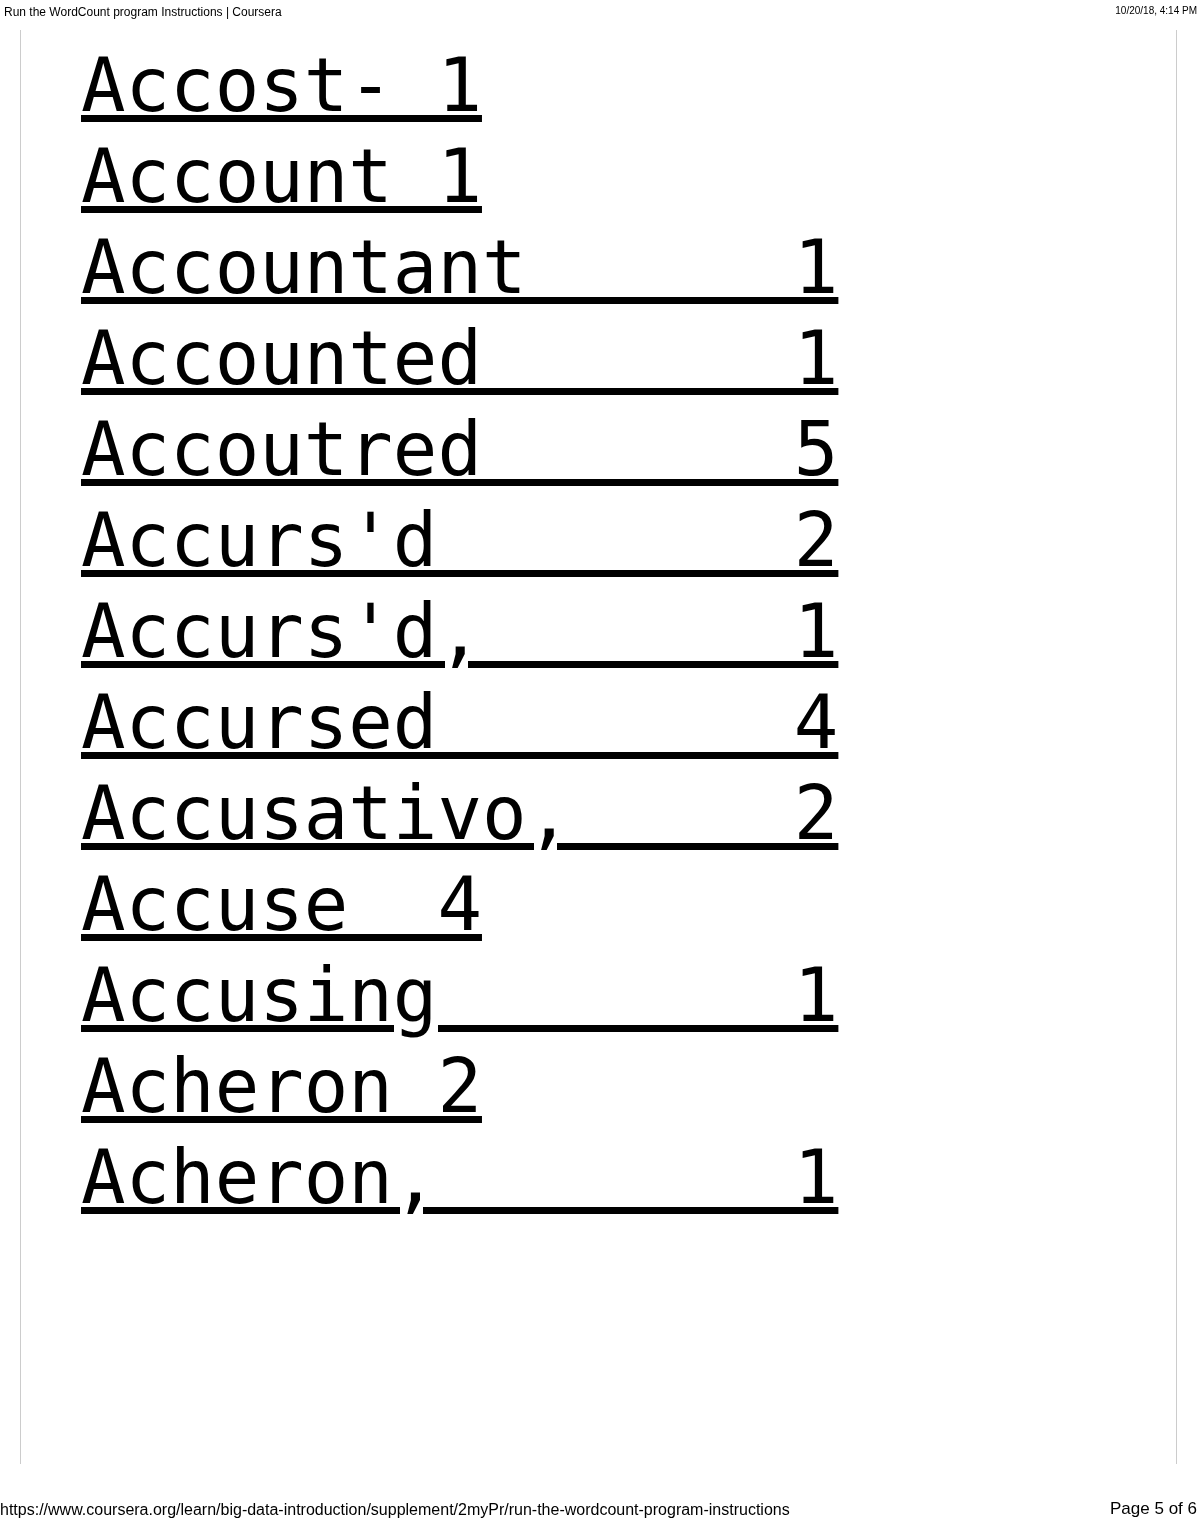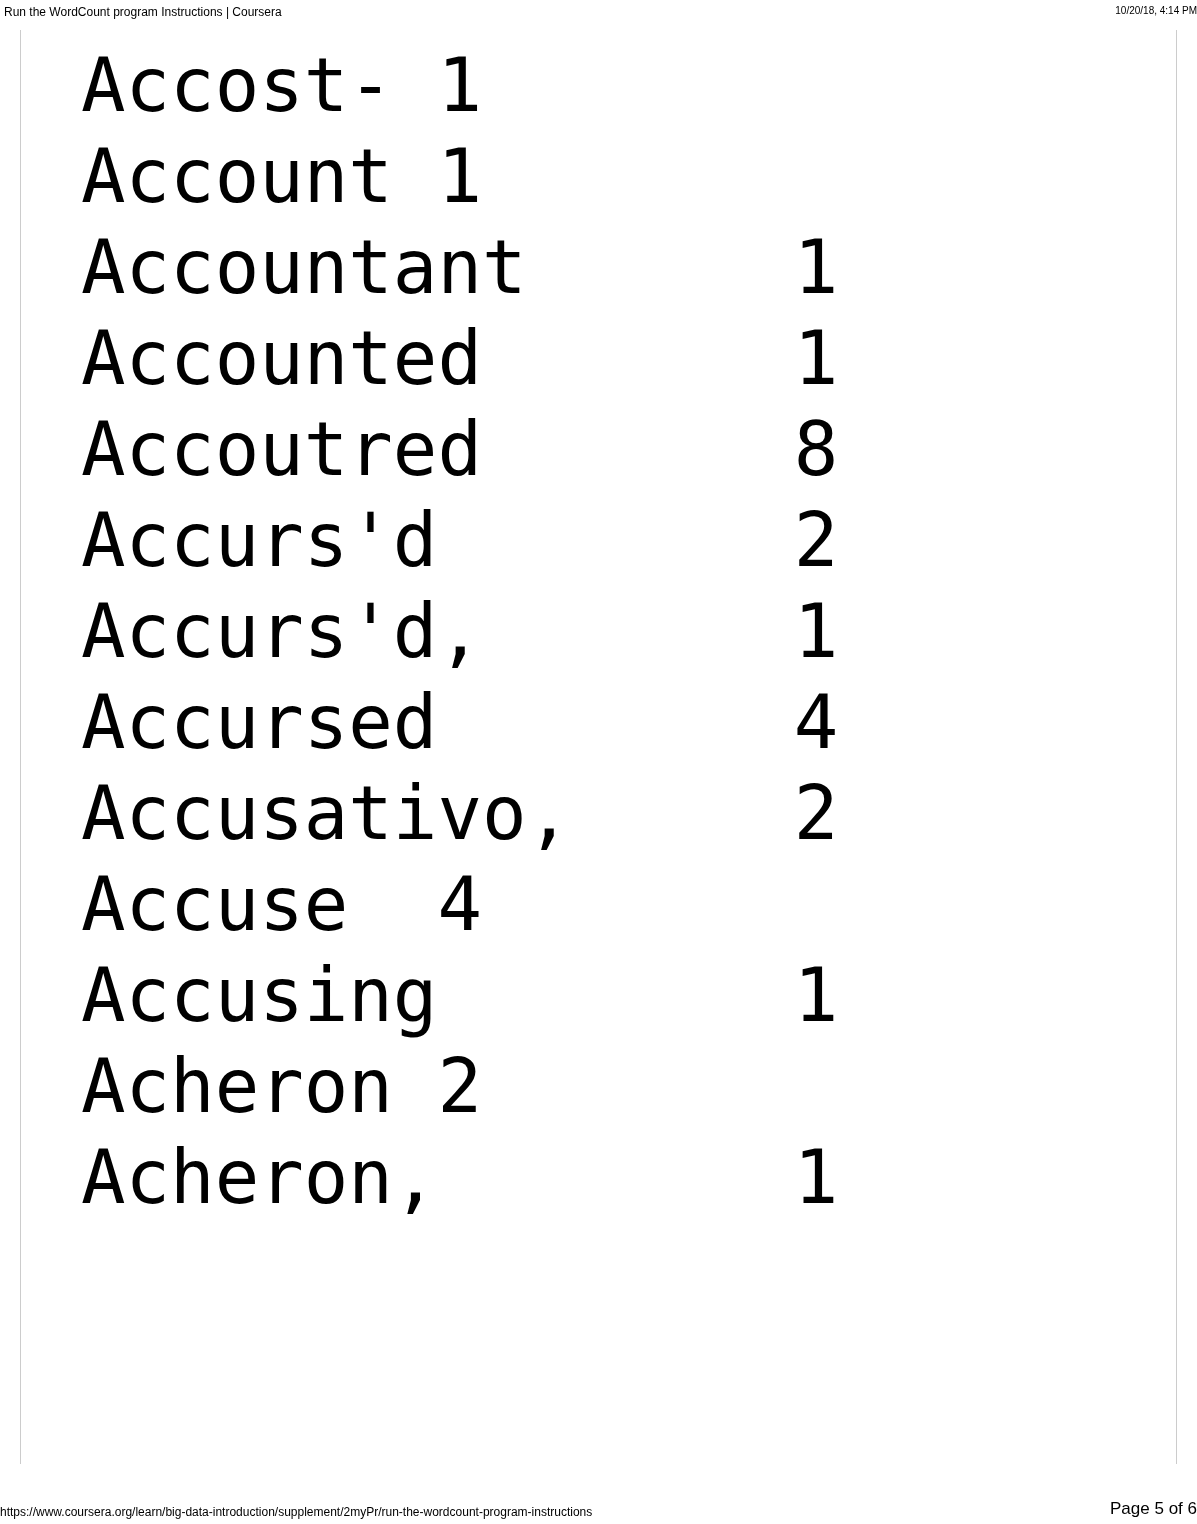--- a/index.html
+++ b/index.html
@@ -30,33 +30,34 @@
     }
     .content-box {
       position: absolute;
       top: 30px;
       left: 20px;
       right: 20px;
       bottom: 60px;
       border-left: 1px solid #ccc;
       border-right: 1px solid #ccc;
       padding: 10px 60px;
+      text-decoration: underline;
     }
     .word-line {
       font-family: "DejaVu Sans Mono", "Courier New", monospace;
       font-size: 74px;
       line-height: 1.23;
       color: #000;
       white-space: pre;
     }
     .footer-left {
       position: absolute;
       bottom: 5px;
       left: 0;
-      font-size: 12px;
+      font-size: 16px;
       color: #000;
     }
     .footer-right {
       position: absolute;
       bottom: 5px;
       right: 0;
       font-size: 17px;
       color: #000;
     }
   </style>
@@ -64,21 +65,21 @@
 <body>
 
 <div class="header-left">Run the WordCount program Instructions | Coursera</div>
 <div class="header-right">10/20/18, 4:14 PM</div>
 
 <div class="content-box">
   <div class="word-line">Accost- 1</div>
   <div class="word-line">Account 1</div>
   <div class="word-line">Accountant      1</div>
   <div class="word-line">Accounted       1</div>
-  <div class="word-line">Accoutred       8</div>
+  <div class="word-line">Accoutred       5</div>
   <div class="word-line">Accurs'd        2</div>
   <div class="word-line">Accurs'd,       1</div>
   <div class="word-line">Accursed        4</div>
   <div class="word-line">Accusativo,     2</div>
   <div class="word-line">Accuse  4</div>
   <div class="word-line">Accusing        1</div>
   <div class="word-line">Acheron 2</div>
   <div class="word-line">Acheron,        1</div>
 </div>
 

